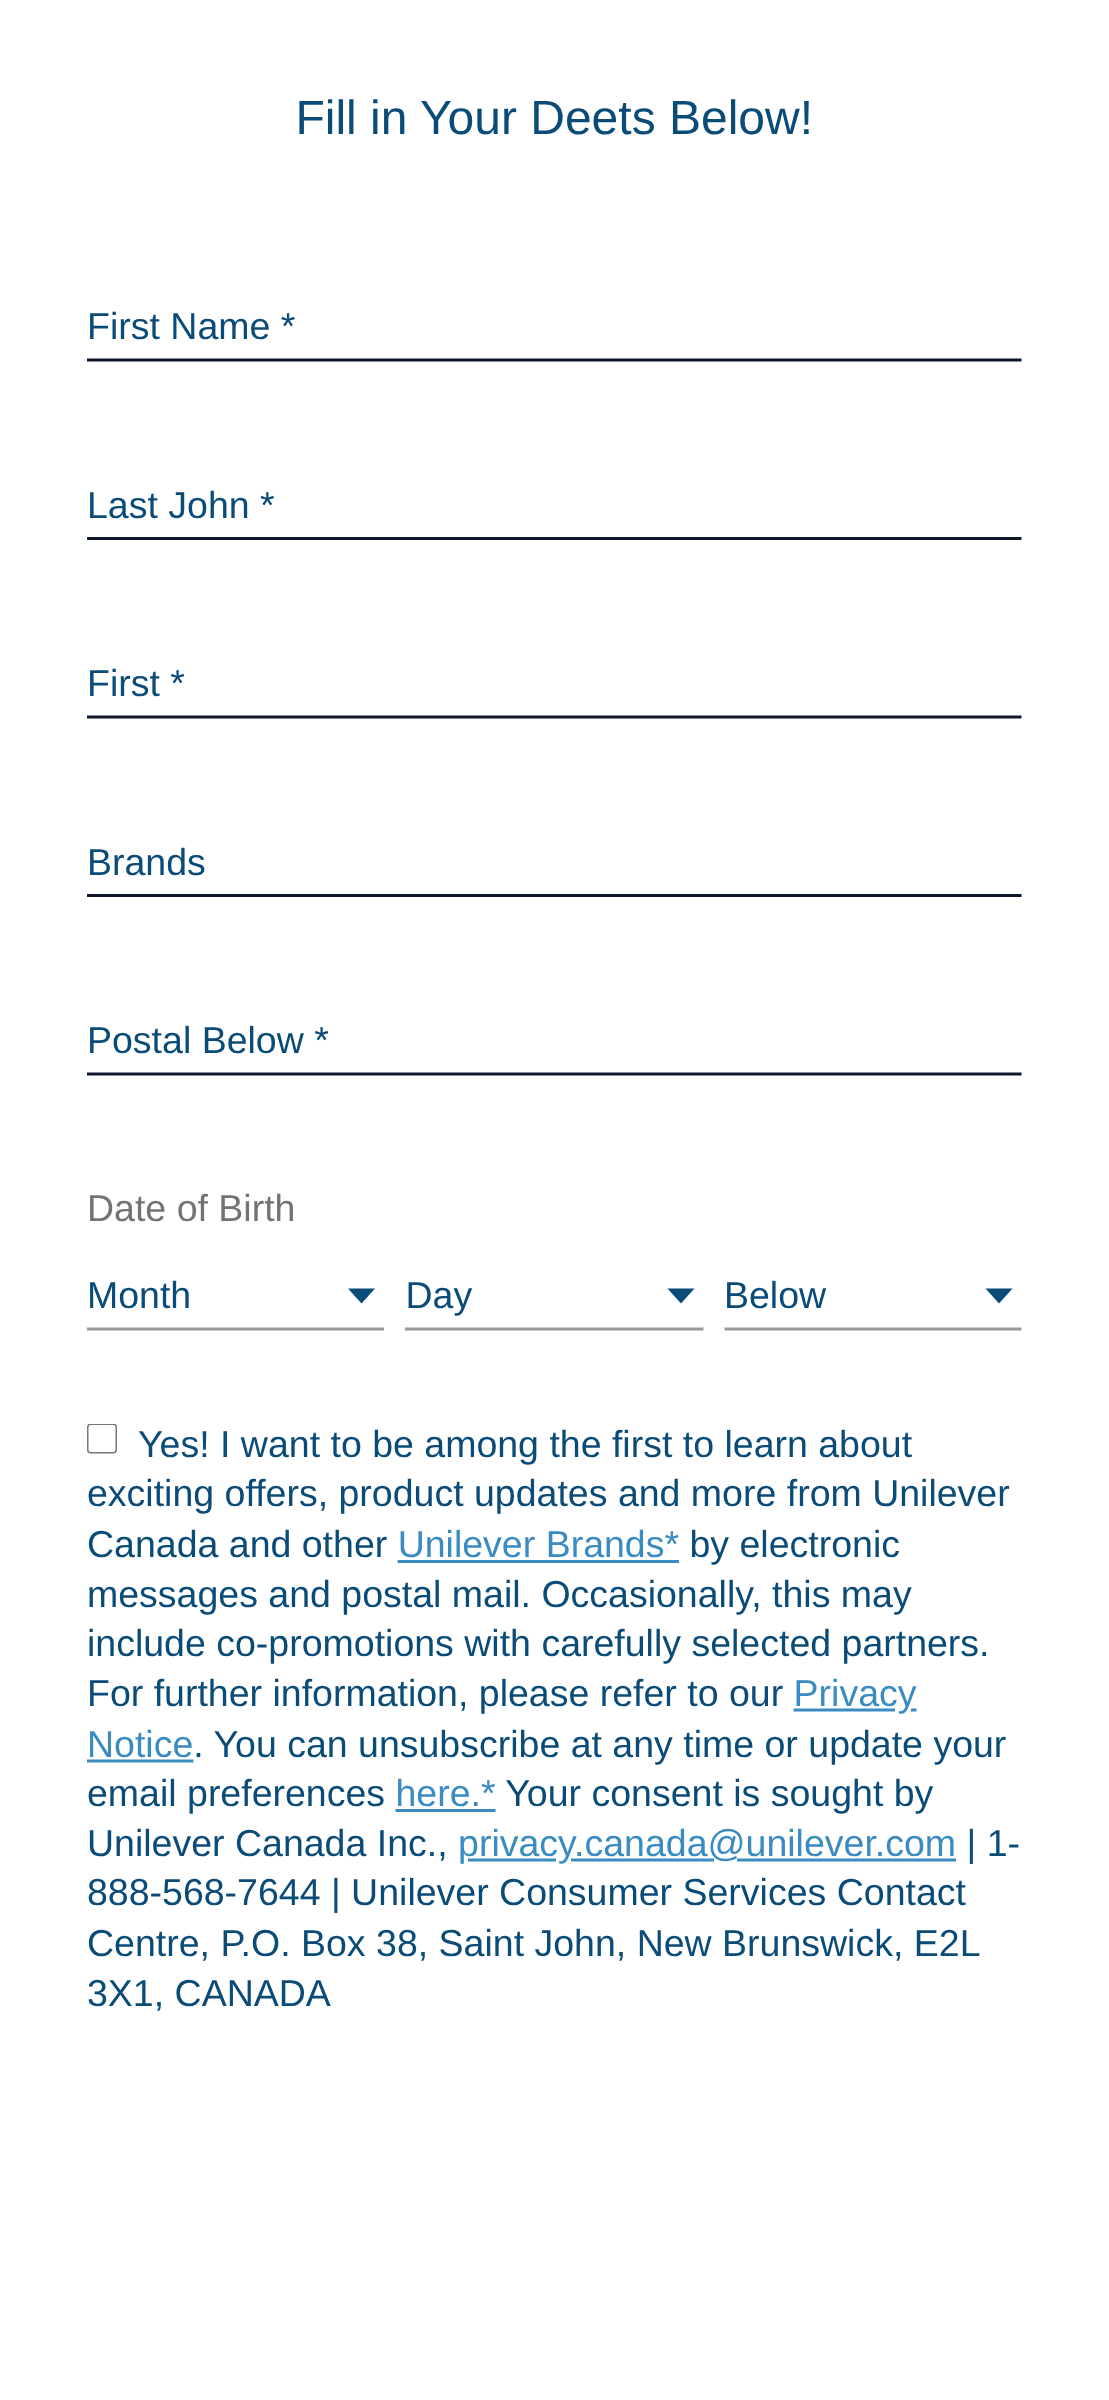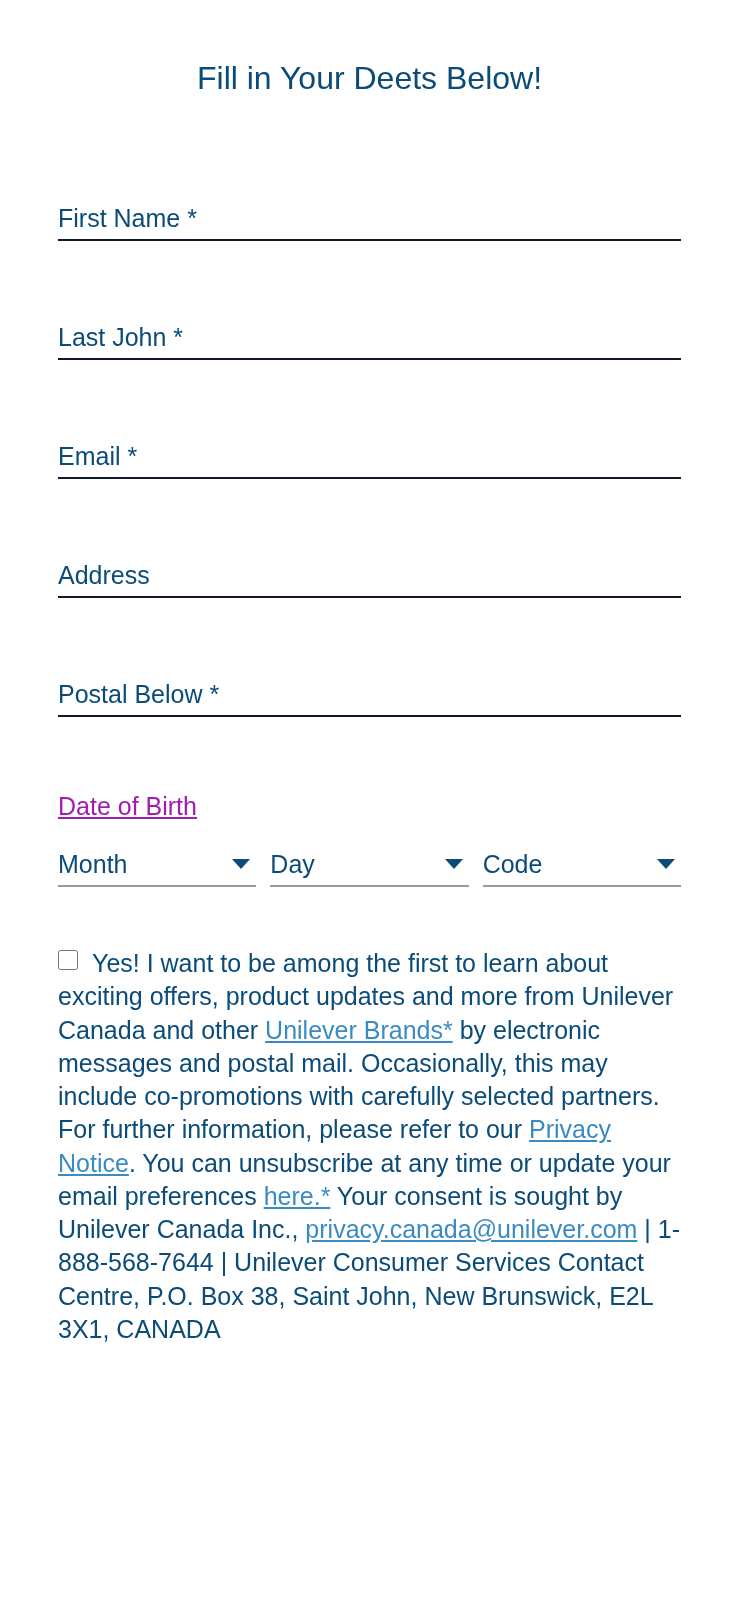--- a/index.html
+++ b/index.html
@@ -38,24 +38,23 @@
     background: transparent;
     font-size: 25px;
     color: #0a4b78;
     height: 100%;
   }
   .dob-wrap {
     margin-bottom: 40px;
   }
   .dob-label {
     font-size: 25px;
-    color: #a21caf;
+    color: #737373;
     margin-bottom: 22px;
     display: block;
-    text-decoration: underline;
   }
   .dob-row {
     display: flex;
     gap: 14px;
   }
   .select {
     flex: 1;
     position: relative;
     border-bottom: 2px solid #9a9a9a;
     height: 44px;
@@ -101,47 +100,47 @@
   <label>First Name *</label>
   <input type="text" style="">
 </div>
 
 <div class="field">
   <label>Last John *</label>
   <input type="text" style="">
 </div>
 
 <div class="field">
-  <label>Email *</label>
+  <label>First *</label>
   <input type="text" style="">
 </div>
 
 <div class="field">
-  <label>Address</label>
+  <label>Brands</label>
   <input type="text" style="">
 </div>
 
 <div class="field">
   <label>Postal Below *</label>
   <input type="text" style="">
 </div>
 
 <div class="dob-wrap">
   <span class="dob-label">Date of Birth</span>
   <div class="dob-row">
     <div class="select">
       <span class="sel-text">Month</span>
       <span class="caret"></span>
     </div>
     <div class="select">
       <span class="sel-text">Day</span>
       <span class="caret"></span>
     </div>
     <div class="select">
-      <span class="sel-text">Code</span>
+      <span class="sel-text">Below</span>
       <span class="caret"></span>
     </div>
   </div>
 </div>
 
 <div class="consent-wrap">
   <input type="checkbox" style=""><span>Yes! I want to be among the first to learn about exciting offers, product updates and more from Unilever Canada and other </span><a href="#">Unilever Brands*</a><span> by electronic messages and postal mail. Occasionally, this may include co-promotions with carefully selected partners. For further information, please refer to our </span><a href="#">Privacy Notice</a><span>. You can unsubscribe at any time or update your email preferences </span><a href="#">here.*</a><span> Your consent is sought by Unilever Canada Inc., </span><a href="#">privacy.canada@unilever.com</a><span> | 1-888-568-7644 | Unilever Consumer Services Contact Centre, P.O. Box 38, Saint John, New Brunswick, E2L 3X1, CANADA</span>
 </div>
 
 </body></html>

